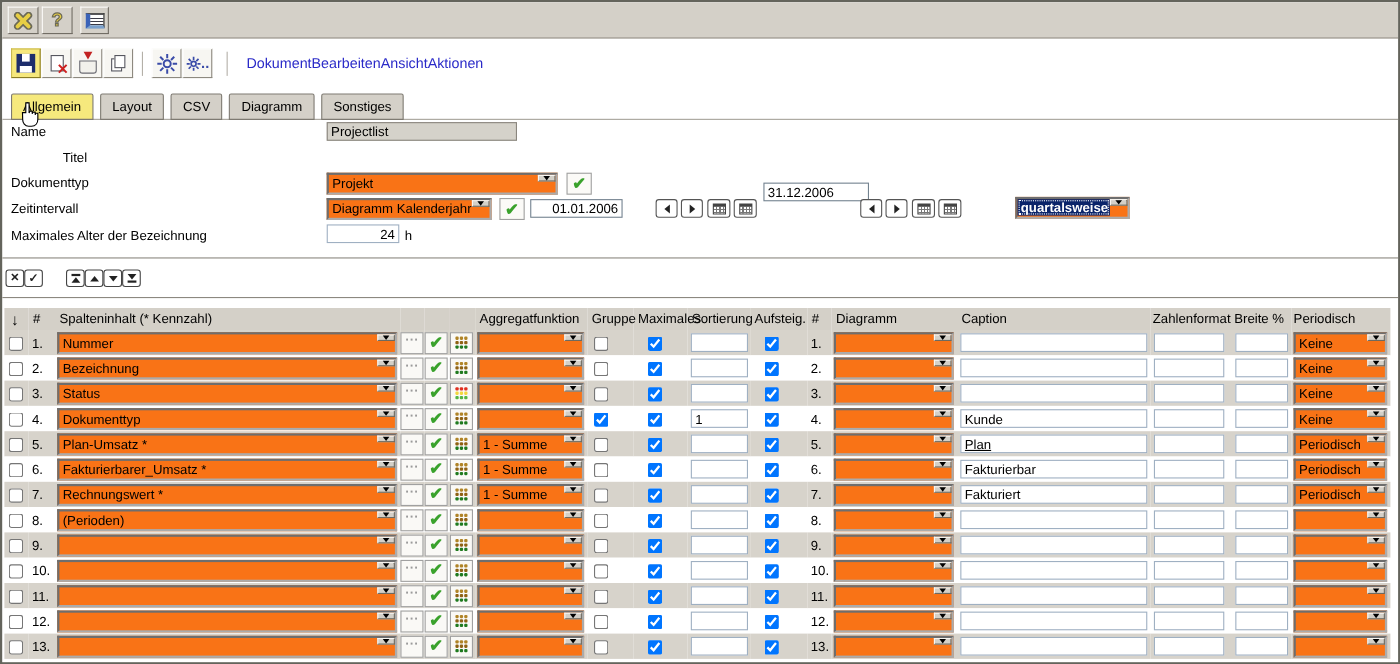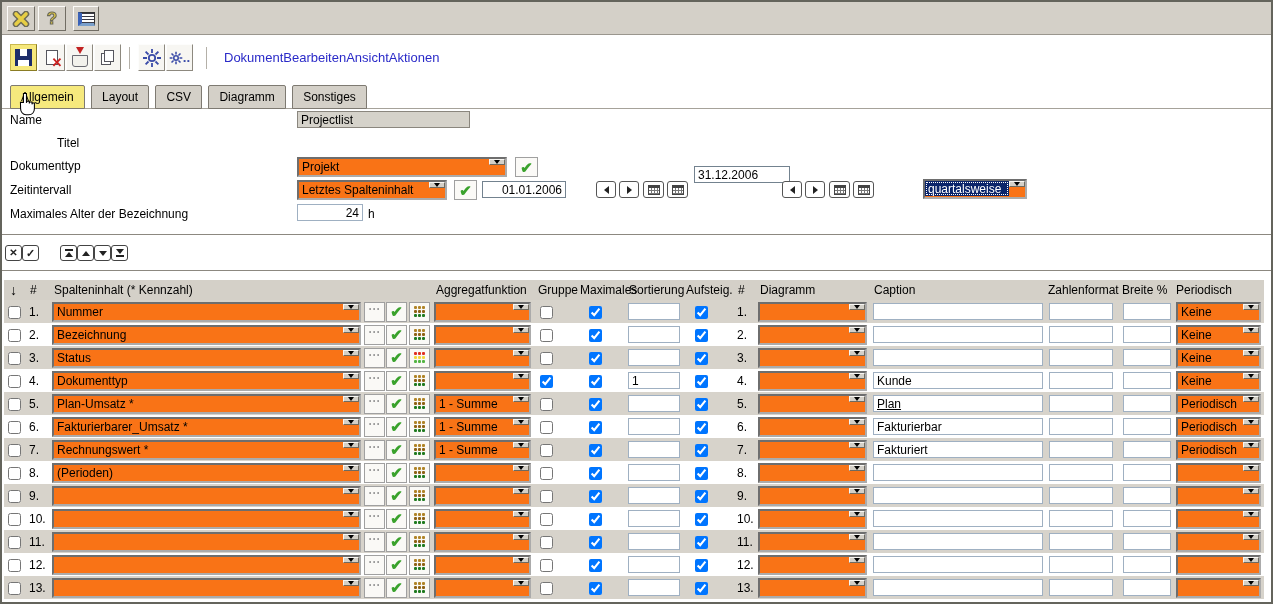--- a/index.html
+++ b/index.html
@@ -64,21 +64,21 @@
   }
   .txt.readonly{background:#d5d2ca;border-color:#8a867e;}
   .txt.dark{border-color:#73828f;}
   
   .dd{
     height:20px;background:#f97316;display:flex;align-items:flex-start;
     border:2px solid;border-color:#6e6e6e #ababab #ababab #6e6e6e;cursor:pointer;
   }
   .dd.abs{position:absolute;}
   .dd-text{flex:1;padding:1px 2px 0 3px;font-size:12px;line-height:14px;white-space:nowrap;overflow:hidden;}
-  .dd.selected .dd-text{background:#0a246a;color:#fff;outline:1px dotted #fff;outline-offset:-2px;}
+  .dd.selected .dd-text{background:#0a246a;color:#fff;outline:1px dotted #fff;outline-offset:-2px;font-weight:bold;}
   .dd-arrow{width:16px;background:#d4d0c8;border:1px solid;border-color:#f8f6f2 #6e6a60 #6e6a60 #f8f6f2;display:flex;align-items:center;justify-content:center;}
   .tri-down{width:0;height:0;border-left:3.5px solid transparent;border-right:3.5px solid transparent;border-top:4px solid #000;}
   .tri-up{width:0;height:0;border-left:4px solid transparent;border-right:4px solid transparent;border-bottom:5px solid #222;}
   .tri-dn{width:0;height:0;border-left:4px solid transparent;border-right:4px solid transparent;border-top:5px solid #222;}
   .tri-l{width:0;height:0;border-top:4px solid transparent;border-bottom:4px solid transparent;border-right:5px solid #222;}
   .tri-r{width:0;height:0;border-top:4px solid transparent;border-bottom:4px solid transparent;border-left:5px solid #222;}
   .hbar{width:8px;height:2px;background:#222;}
   .chkbtn{
     position:absolute;width:23px;height:20px;background:#fbfaf7;border:1px solid #a0a0a0;
     display:flex;align-items:center;justify-content:center;padding:0;cursor:pointer;
@@ -219,21 +219,21 @@
     <span class="dd-arrow">
         <i class="tri-down"></i>
       </span>
   </div>
   <button class="chkbtn" style="left:513px;top:155px;">
       <span class="gcheck">✔</span>
     </button>
 
   <span class="flabel" style="top:181px;">Zeitintervall</span>
   <div class="dd abs" style="left:295px;top:178px;width:150px;">
-    <span class="dd-text">Letztes Spalteninhalt</span>
+    <span class="dd-text">Diagramm Kalenderjahr</span>
     <span class="dd-arrow">
         <i class="tri-down"></i>
       </span>
   </div>
   <button class="chkbtn" style="left:452px;top:178px;">
       <span class="gcheck">✔</span>
     </button>
   <input class="txt dark" style="left: 480px; top: 179px; width: 84px; text-align: right;" value="01.01.2006">
   <button class="navbtn" style="left:594px;top:179px;">
       <i class="tri-l"></i>

